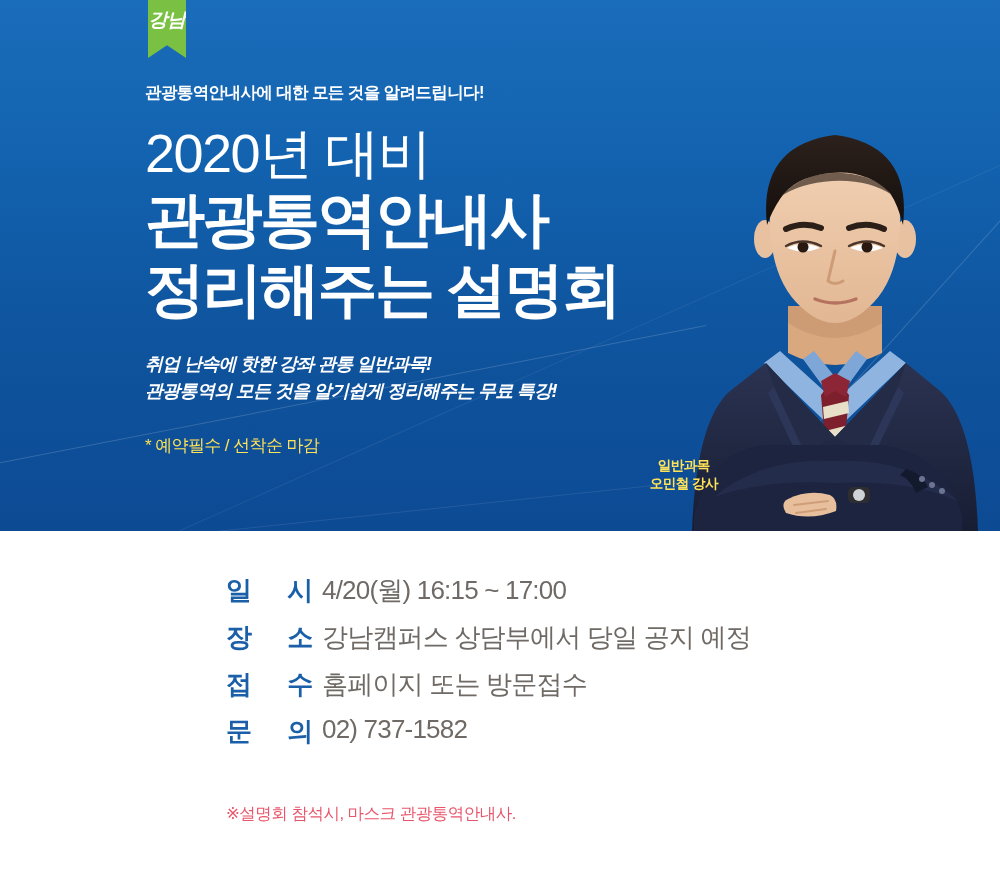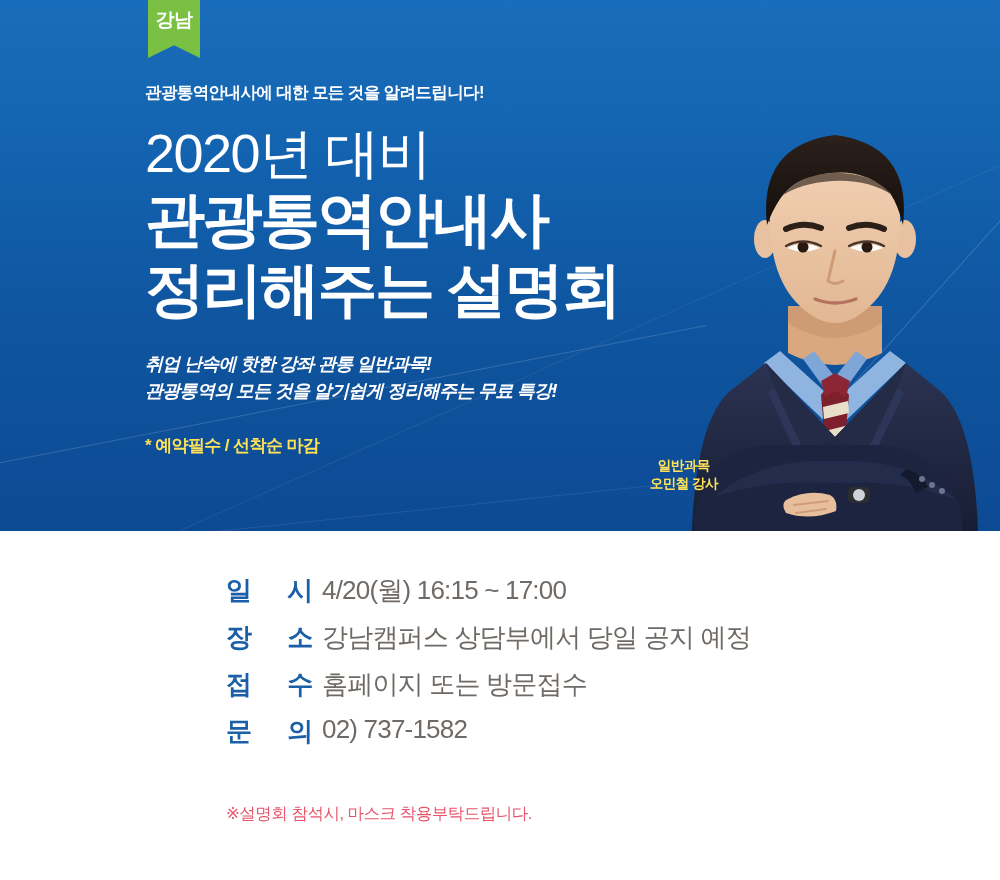--- a/index.html
+++ b/index.html
@@ -41,29 +41,30 @@
   .diag.d1 { left: -40px;  top: 470px; width: 760px;  transform: rotate(-11deg); }
   .diag.d2 { left: 640px;  top: 620px; width: 680px;  transform: rotate(-48deg); }
   .diag.d3 { left: -60px;  top: 560px; width: 900px;  transform: rotate(-6deg);  opacity: .55; }
   .diag.d4 { left: 180px;  top: 530px; width: 900px;  transform: rotate(-24deg); opacity: .45; }
 
   
   .badge {
     position: absolute;
     left: 148px;
     top: 0;
-    width: 52px;
+    width: 38px;
     height: 58px;
     background: #7ac143;
     clip-path: polygon(0 0, 100% 0, 100% 100%, 50% 78%, 0 100%);
     display: flex;
     align-items: flex-start;
     justify-content: center;
     padding-top: 10px;
     box-sizing: border-box;
+    font-style: italic;
   }
   .badge-label {
     color: #ffffff;
     font-size: 19px;
     font-weight: bold;
     letter-spacing: -0.5px;
     line-height: 1;
   }
 
   
@@ -105,21 +106,21 @@
     font-weight: bold;
     letter-spacing: -0.7px;
     line-height: 1.55;
     font-style: italic;
   }
   .desc span { display: block; }
   .note {
     margin: 28px 0 8px 0;
     color: #ffe257;
     font-size: 17px;
-    font-weight: bold;
+    font-weight: normal;
     letter-spacing: -0.6px;
   }
 
   
   .photo {
     position: absolute;
     right: 0;
     bottom: 0;
     width: 330px;
     height: 430px;
@@ -323,16 +324,16 @@
         <div class="info-value">홈페이지 또는 방문접수</div>
       </div>
 
       <div class="info-row">
         <div class="info-label">문 의</div>
         <div class="info-value">02) 737-1582</div>
       </div>
 
     </div>
 
-    <div class="footnote">※설명회 참석시, 마스크 착용부탁드립니다.</div>
+    <div class="footnote">※설명회 참석시, 마스크 관광통역안내사.</div>
   </div>
 
 </div>
 
 </body></html>

